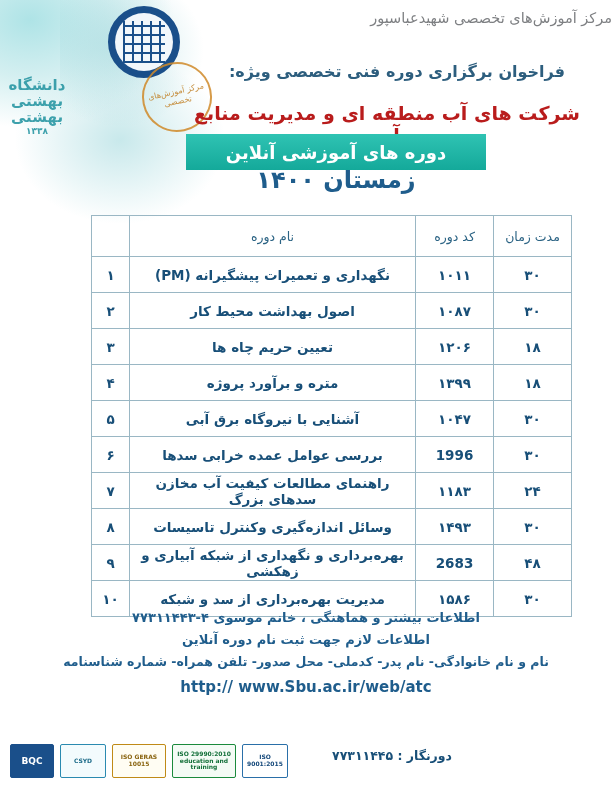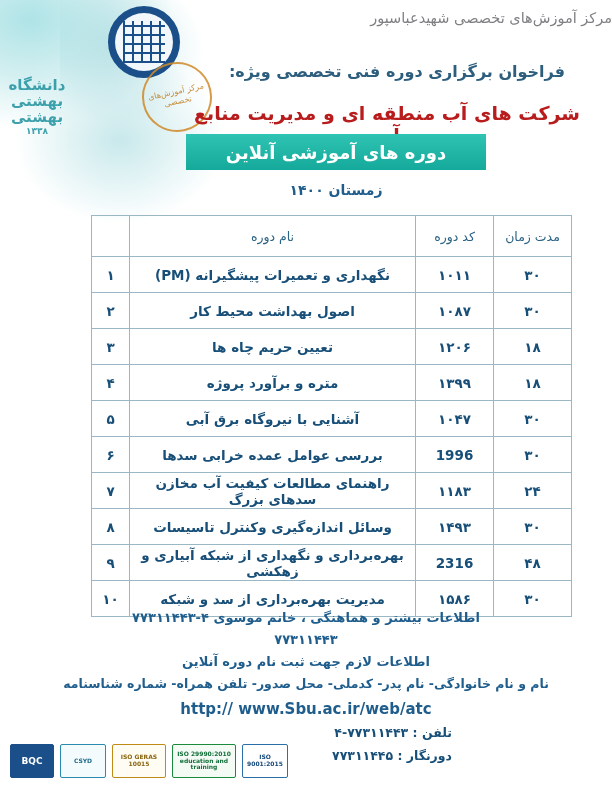--- a/index.html
+++ b/index.html
@@ -161,25 +161,25 @@
     justify-content: center;
   }
   .banner span {
     color: #ffffff;
     font-size: 18px;
     font-weight: bold;
     direction: rtl;
   }
   .season {
     position: absolute;
-    top: 182px;
+    top: 166px;
     right: 126px;
     width: 300px;
     text-align: center;
-    font-size: 14px;
+    font-size: 24px;
     font-weight: bold;
     color: #1f5d8c;
     direction: rtl;
     letter-spacing: 1px;
   }
   
   .table-wrap {
     position: absolute;
     top: 215px;
     left: 92px;
@@ -374,47 +374,42 @@
             <td class="c-row">۷</td>
           </tr>
           <tr>
             <td class="c-dur">۳۰</td>
             <td class="c-code">۱۴۹۳</td>
             <td class="c-name">وسائل اندازه‌گیری وکنترل تاسیسات</td>
             <td class="c-row">۸</td>
           </tr>
           <tr>
             <td class="c-dur">۴۸</td>
-            <td class="c-code">2316</td>
+            <td class="c-code">2683</td>
             <td class="c-name">بهره‌برداری و نگهداری از شبکه آبیاری و زهکشی</td>
             <td class="c-row">۹</td>
           </tr>
           <tr>
             <td class="c-dur">۳۰</td>
             <td class="c-code">۱۵۸۶</td>
             <td class="c-name">مدیریت بهره‌برداری از سد و شبکه</td>
             <td class="c-row">۱۰</td>
           </tr>
         </tbody>
     </table>
   </div>
 
   <div class="info">
     <div class="line">اطلاعات بیشتر و هماهنگی ، خانم موسوی     ۴-۷۷۳۱۱۴۴۳</div>
-    <div class="line">۷۷۳۱۱۴۴۳</div>
     <div class="line">اطلاعات لازم جهت ثبت نام دوره آنلاین</div>
     <div class="line sm">نام و نام خانوادگی- نام پدر- کدملی- محل صدور- تلفن همراه- شماره شناسنامه</div>
     <div class="url">http:// www.Sbu.ac.ir/web/atc</div>
   </div>
 
   <div class="phones">
-    <div>
-      <span>تلفن :</span>
-      <span>۷۷۳۱۱۴۴۳-۴</span>
-    </div>
     <div>
       <span>دورنگار :</span>
       <span>۷۷۳۱۱۴۴۵</span>
     </div>
   </div>
 
   <div class="certs" id="certs">
       <div class="cert c1">ISO 9001:2015</div>
       <div class="cert c2">ISO 29990:2010 education and training</div>
       <div class="cert c3">ISO GERAS 10015</div>

